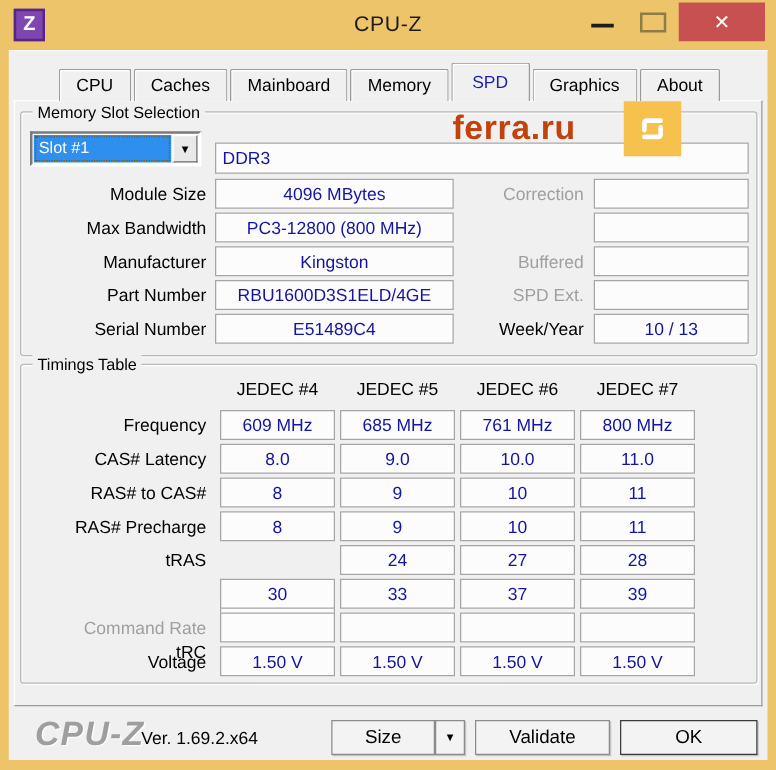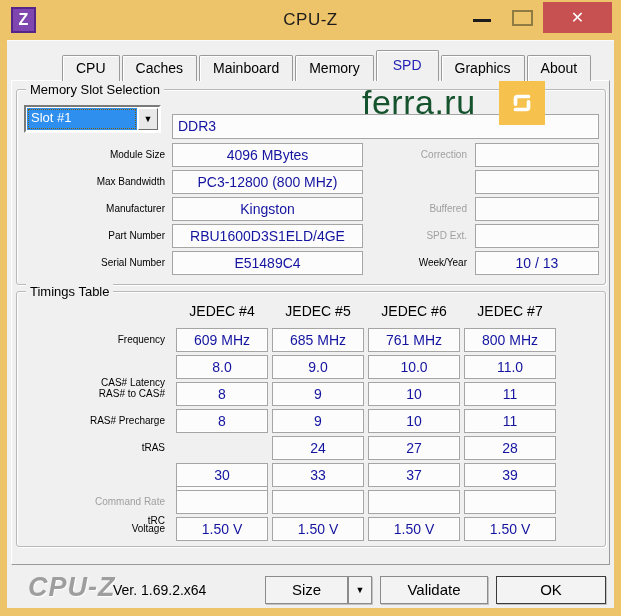--- a/index.html
+++ b/index.html
@@ -26,21 +26,21 @@
     position:absolute; left:543px; top:2px; width:69px; height:31px;
     background:#c75050; color:#fff; display:flex; align-items:center; justify-content:center;
     font-size:16px;
   }
   
   .content {
     position:absolute; left:7px; top:40px; width:607px; height:568px;
     background:#f0f0f0; border-top:1px solid #fbfbfb;
   }
   
-  .tabstrip { position:absolute; left:19px; top:13px; height:27px; display:flex; align-items:flex-end; z-index:4;padding-left:36px; }
+  .tabstrip { position:absolute; left:4px; top:13px; height:27px; display:flex; align-items:flex-end; z-index:4;padding-left:36px; }
   .tab {
     height:26px; line-height:25px; padding:0 13px; margin-right:2px;
     background:#f0f0f0; font-size:14px;
     border:1px solid #9a9a9a; border-bottom:none; border-radius:2px 2px 0 0;
     box-shadow: inset 1px 1px 0 #ffffff;
   }
   .tab.active {
     height:31px; line-height:28px; position:relative; z-index:5;
     color:#1f1fb4; padding:0 16px; background:#f0f0f0;
   }
@@ -54,21 +54,21 @@
   
   .groupbox {
     position:absolute; border:1px solid #b9b9b9; border-radius:3px;
     box-shadow: 1px 1px 0 #ffffff, inset 1px 1px 0 #fdfdfd;
   }
   .groupbox .legend {
     position:absolute; top:-8px; left:9px; background:#f0f0f0;
     padding:0 4px; font-size:13px; line-height:15px;
   }
   
-  .lbl { position:absolute; height:24px; line-height:24px; font-size:10px; text-align:right; white-space:nowrap; }
+  .lbl { position:absolute; height:24px; line-height:24px; font-size:14px; text-align:right; white-space:nowrap; }
   .lbl.disabled { color:#9f9f9f; }
   .field {
     position:absolute; height:24px; line-height:22px; font-size:14px;
     background:#fcfcfc; border:1px solid #a5a5a5;
     color:#1414a0; text-align:center; white-space:nowrap; overflow:hidden;
     box-shadow: inset -1px -1px 0 #ffffff;
   }
   .field.left { text-align:left; padding-left:5px; }
   
   .combo {
@@ -82,21 +82,21 @@
   }
   .combo-btn {
     width:20px; margin-left:1px; background:#e9e9e9;
     border:1px solid; border-color:#ffffff #6e6e6e #6e6e6e #ffffff;
     display:flex; align-items:center; justify-content:center;
     font-size:9px; color:#000;
   }
   
   .watermark-text {
     position:absolute; left:355px; top:44px; z-index:6;
-    font-size:34px; line-height:34px; color:#14532d; letter-spacing:0.5px; font-weight:400;
+    font-size:27px; line-height:34px; color:#c2410c; letter-spacing:0.5px; font-weight:700;
   }
   .watermark-badge {
     position:absolute; left:492px; top:40px; width:46px; height:44px; z-index:6;
     background:#f6c14d; display:flex; align-items:center; justify-content:center;
   }
   
   .colhdr { position:absolute; top:262px; width:92px; height:17px; line-height:17px;
     font-size:14px; text-align:center; white-space:nowrap; }
   
   .logo {
@@ -196,21 +196,21 @@
     <div class="colhdr" style="left:265px;">JEDEC #5</div>
     <div class="colhdr" style="left:361px;">JEDEC #6</div>
     <div class="colhdr" style="left:457px;">JEDEC #7</div>
 
     <div class="lbl" style="left:10px; top:287px; width:148px;">Frequency</div>
     <div class="field" style="left:169px; top:287px; width:92px;">609 MHz</div>
     <div class="field" style="left:265px; top:287px; width:92px;">685 MHz</div>
     <div class="field" style="left:361px; top:287px; width:92px;">761 MHz</div>
     <div class="field" style="left:457px; top:287px; width:92px;">800 MHz</div>
 
-    <div class="lbl" style="left:10px; top:314px; width:148px;margin-top:16px;">CAS# Latency</div>
+    <div class="lbl" style="left:10px; top:314px; width:148px;">CAS# Latency</div>
     <div class="field" style="left:169px; top:314px; width:92px;">8.0</div>
     <div class="field" style="left:265px; top:314px; width:92px;">9.0</div>
     <div class="field" style="left:361px; top:314px; width:92px;">10.0</div>
     <div class="field" style="left:457px; top:314px; width:92px;">11.0</div>
 
     <div class="lbl" style="left:10px; top:341px; width:148px;">RAS# to CAS#</div>
     <div class="field" style="left:169px; top:341px; width:92px;">8</div>
     <div class="field" style="left:265px; top:341px; width:92px;">9</div>
     <div class="field" style="left:361px; top:341px; width:92px;">10</div>
     <div class="field" style="left:457px; top:341px; width:92px;">11</div>

